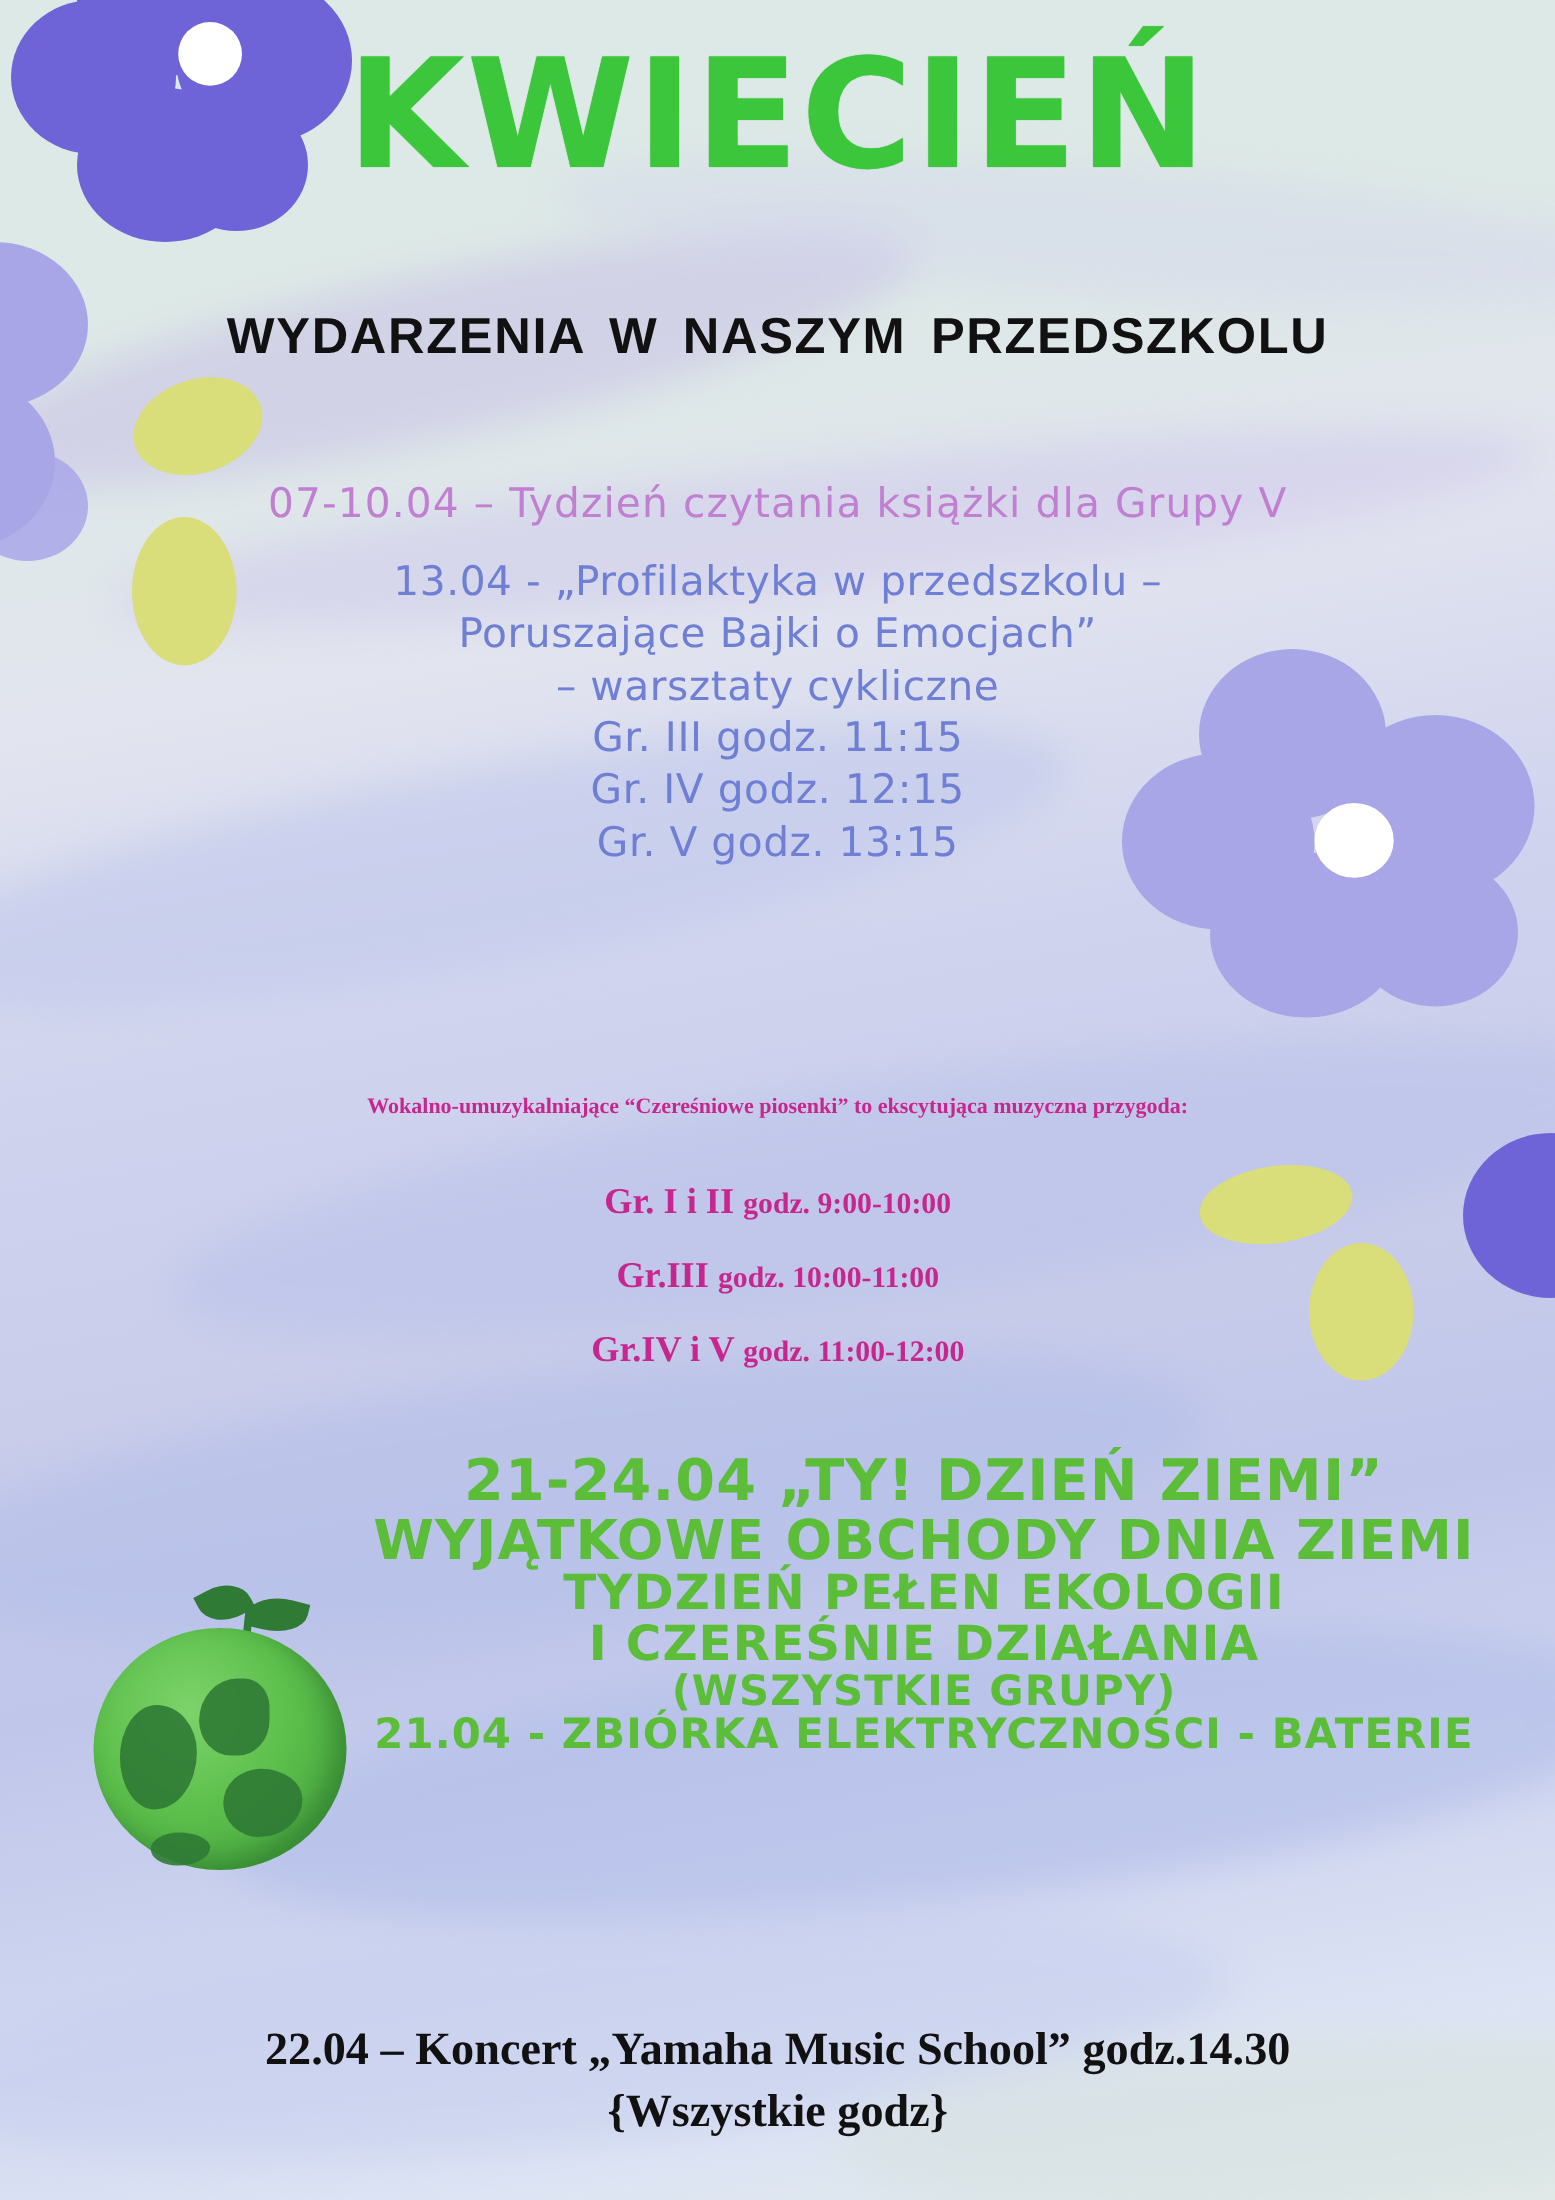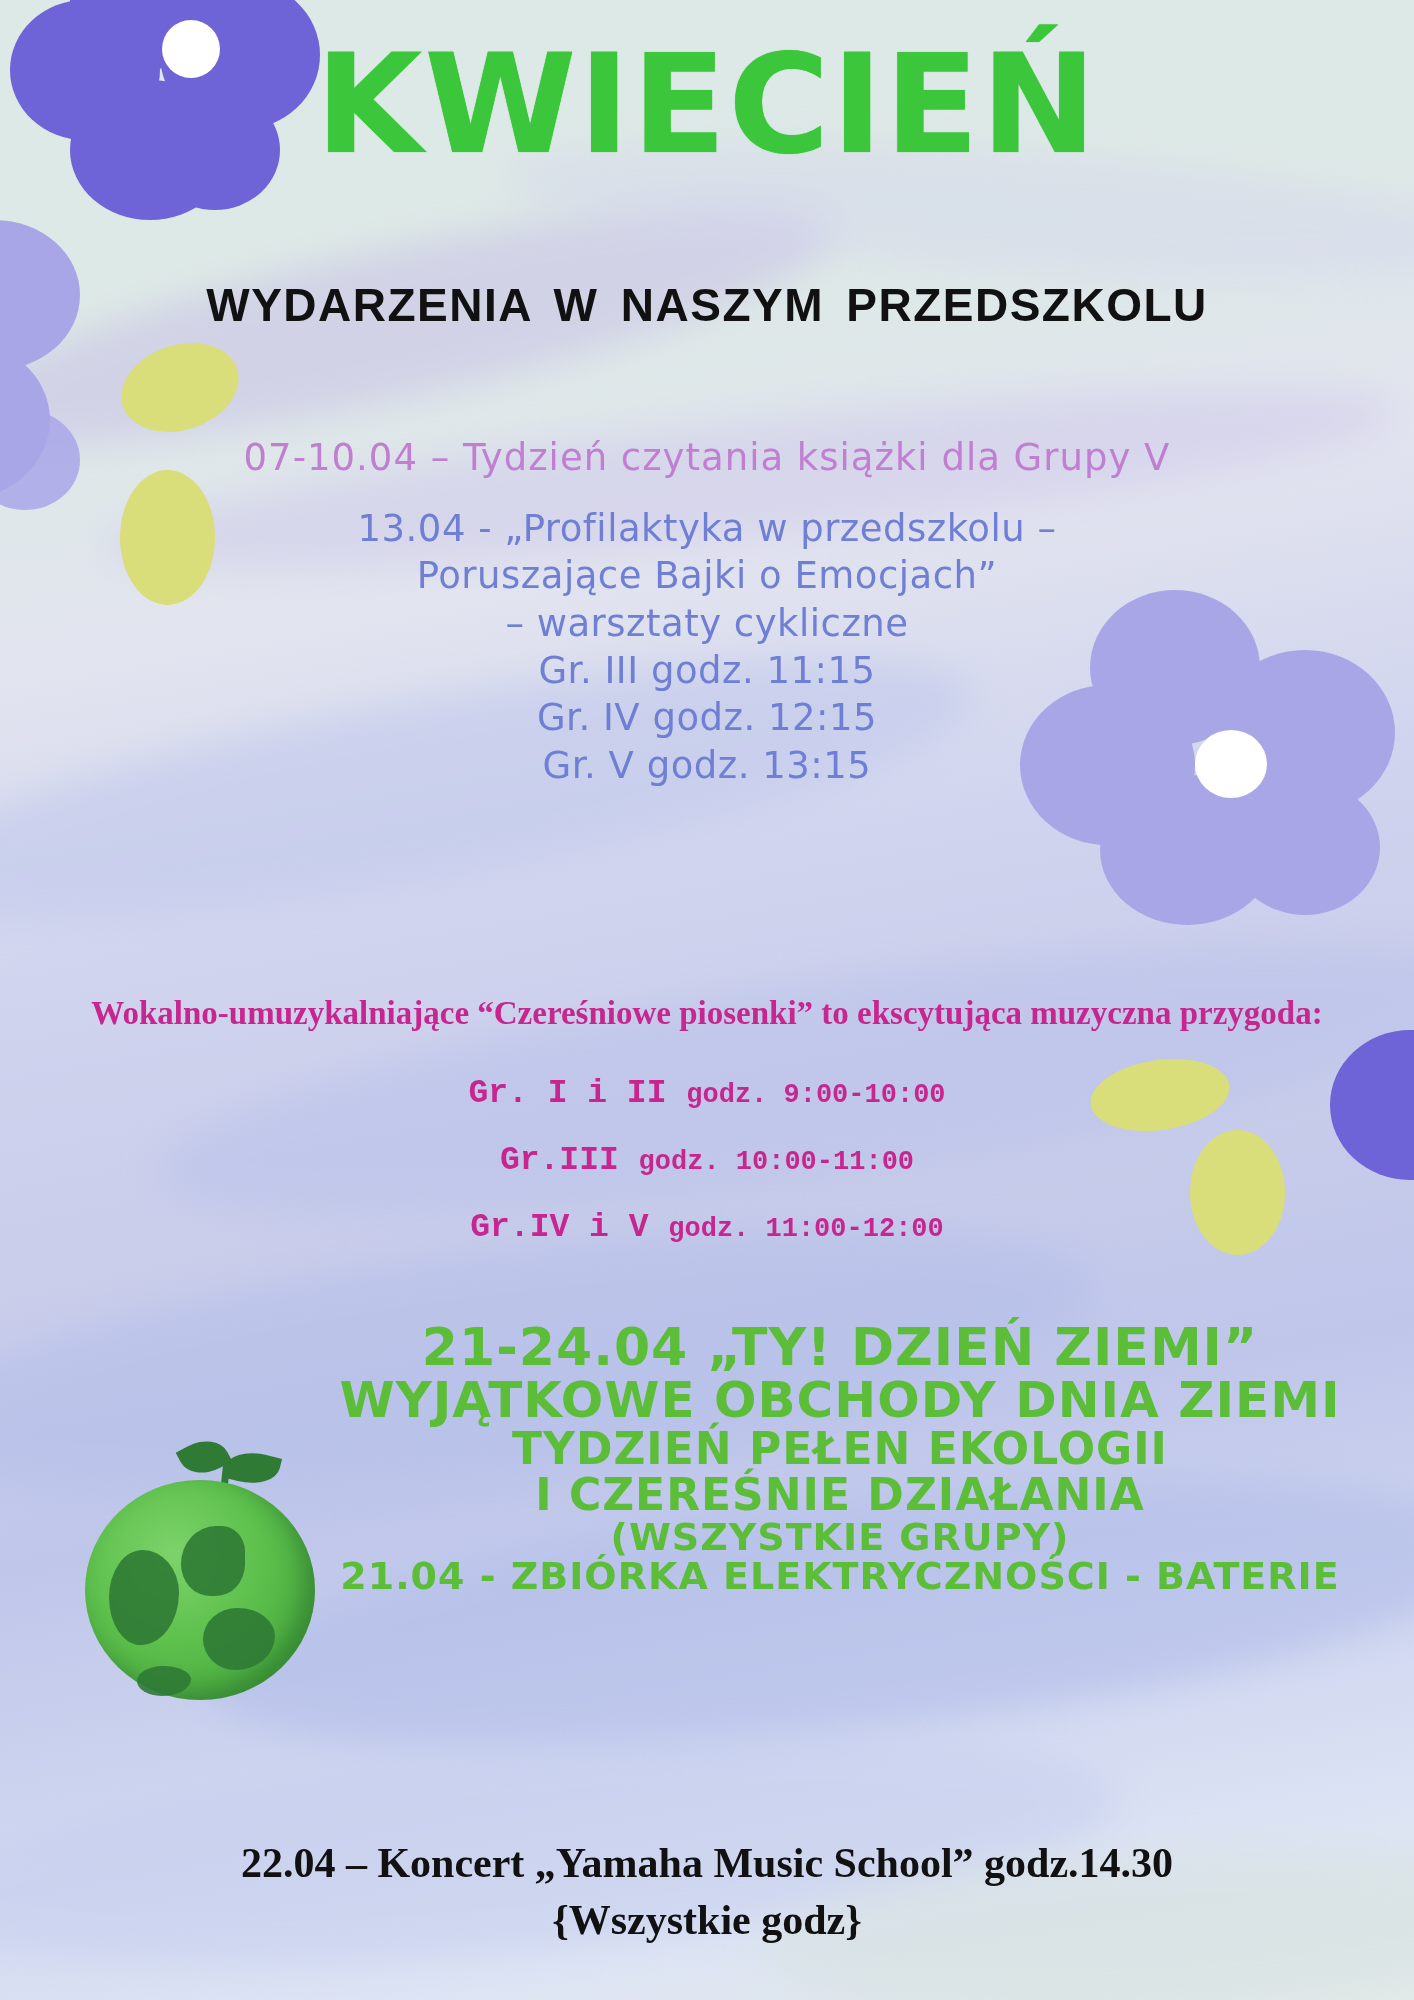--- a/index.html
+++ b/index.html
@@ -134,30 +134,30 @@
     color: #c7268e;
     letter-spacing: .5px;
   }
   .music-desc {
     position: absolute;
     top: 995px;
     left: 0;
     width: 100%;
     font-family: "Liberation Serif", serif;
     font-weight: 700;
-    font-size: 33px;
+    font-size: 20px;
     color: #c7268e;
     text-align: center;
   }
   .music-rows {
     position: absolute;
     top: 1075px;
     left: 0;
     width: 100%;
-    font-family: Liberation Mono, monospace;
+    font-family: Liberation Serif, serif;
     font-weight: 700;
     color: #c7268e;
   }
   .music-row {
     font-size: 33px;
     margin-bottom: 30px;
   }
   .music-row .small {
     font-size: 27px;
   }

